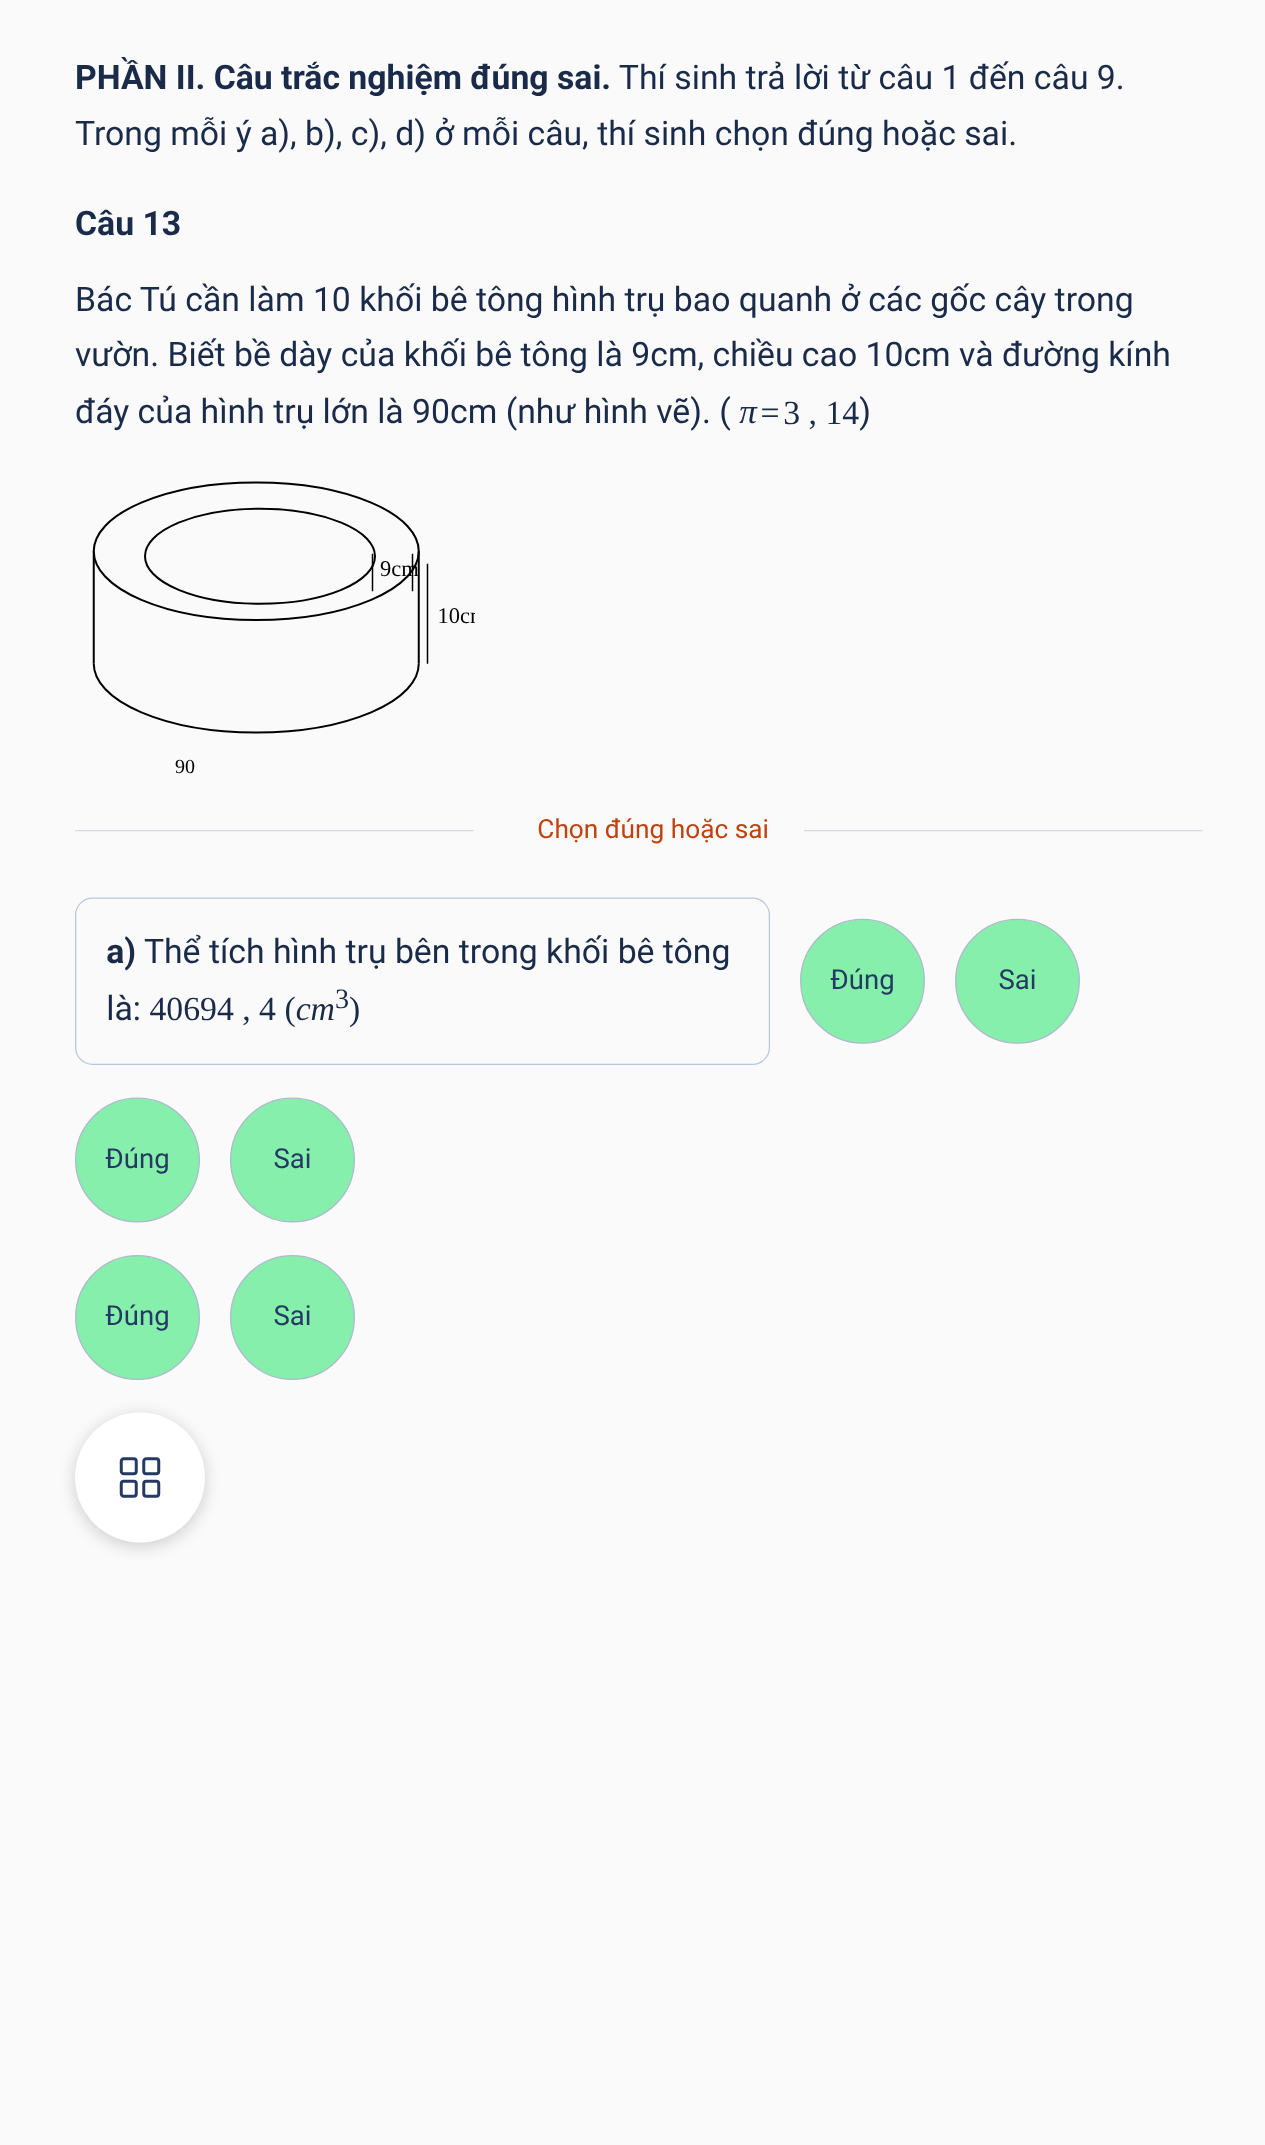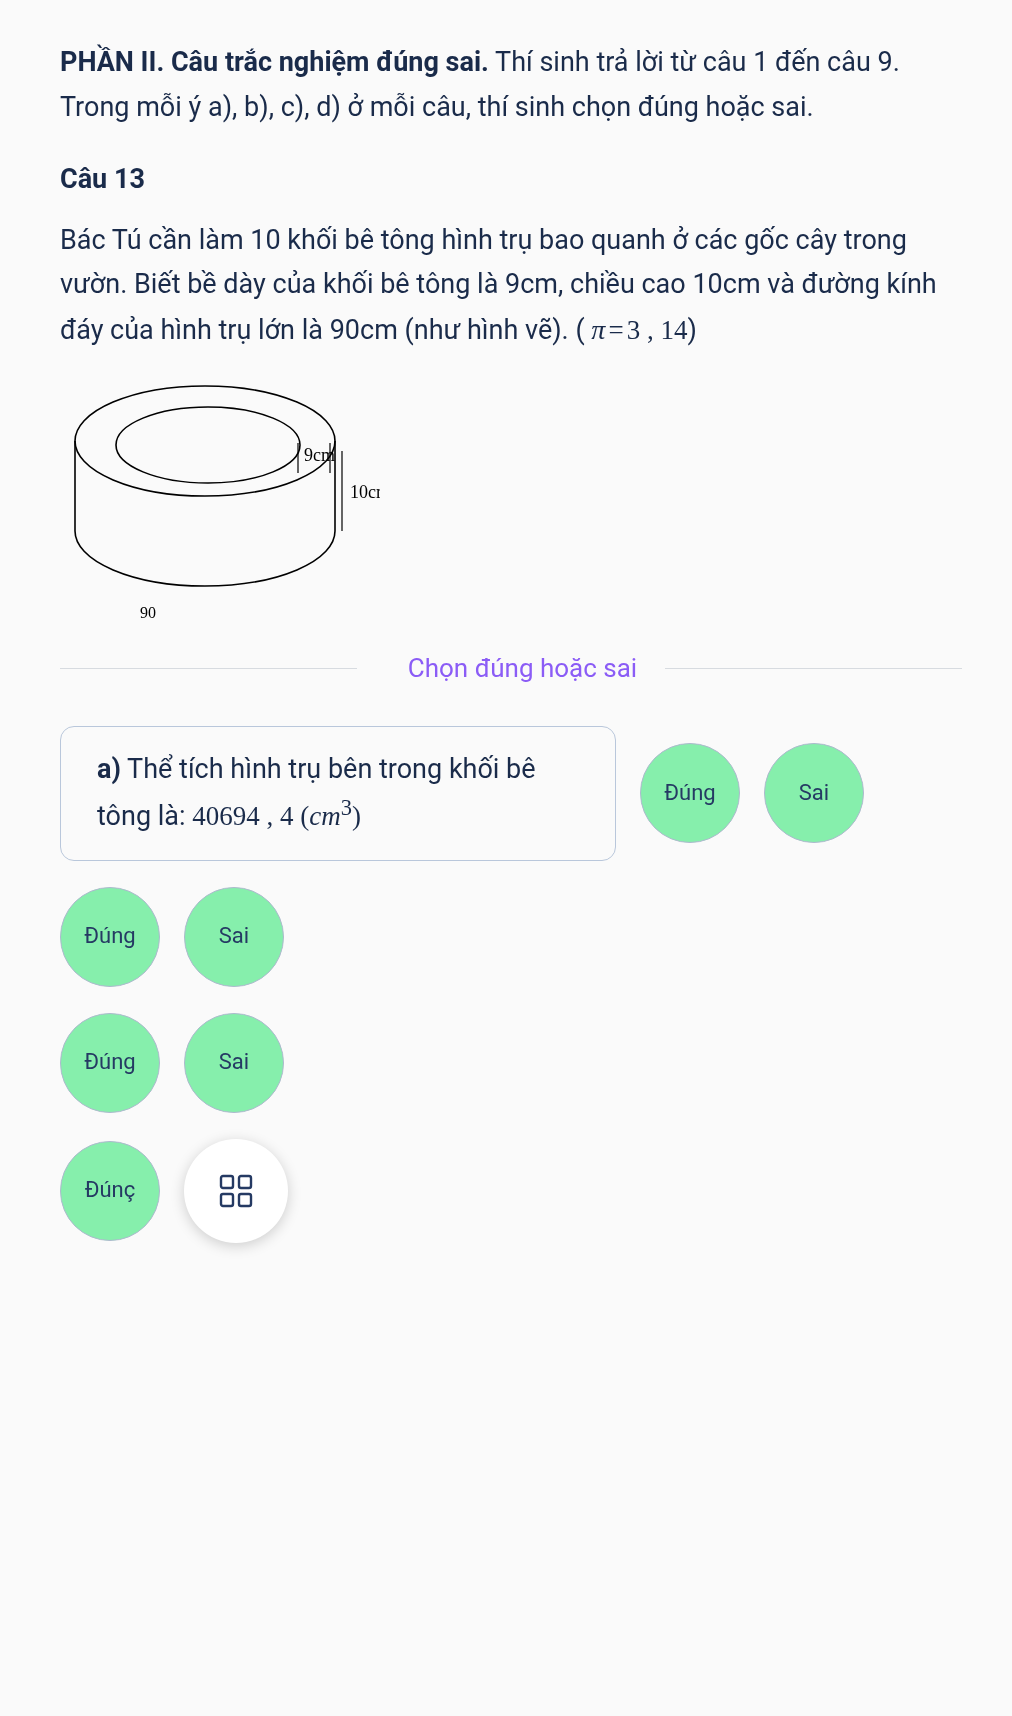--- a/index.html
+++ b/index.html
@@ -39,35 +39,35 @@
   align-items: center;
   gap: 28px;
   margin: 24px 0 36px 0;
 }
 .choose-row .line {
   flex: 1;
   height: 1px;
   background: #d7dbe0;
 }
 .choose-row .label {
-  color: #8b5cf6;
-  font-size: 26px;
+  color: #c2410c;
+  font-size: 21px;
   margin-left: 23px;
 }
 .options { display: flex; flex-direction: column; gap: 26px; }
 .option-row {
   display: flex;
   align-items: center;
   gap: 24px;
 }
 .option-box {
   flex: 0 0 556px;
   border: 1.5px solid #b9c7db;
   border-radius: 14px;
-  padding: 22px 36px;
+  padding: 22px 24px;
   color: #1a2b4a;
   line-height: 1.55;
 }
 .option-box .lab { font-weight: 700; }
 .math-serif { font-family: "Times New Roman", serif; }
 .italic { font-style: italic; }
 .btn {
   width: 100px;
   height: 100px;
   border-radius: 50%;
@@ -158,21 +158,20 @@
     <div class="btn">Đúng</div>
     <div class="btn">Sai</div>
   </div>
 
   <div class="option-row">
     <div class="btn">Đúng</div>
     <div class="btn">Sai</div>
   </div>
 
   <div class="option-row row-d">
-    <div class="btn btn-dung-partial">Đúnç</div>
     <div class="fab">
       <svg width="38" height="38" viewBox="0 0 38 38">
         <rect x="4" y="4" width="12" height="12" rx="2" fill="none" stroke="#253a63" stroke-width="2.4"></rect>
         <rect x="22" y="4" width="12" height="12" rx="2" fill="none" stroke="#253a63" stroke-width="2.4"></rect>
         <rect x="4" y="22" width="12" height="12" rx="2" fill="none" stroke="#253a63" stroke-width="2.4"></rect>
         <rect x="22" y="22" width="12" height="12" rx="2" fill="none" stroke="#253a63" stroke-width="2.4"></rect>
       </svg>
     </div>
   </div>
 

